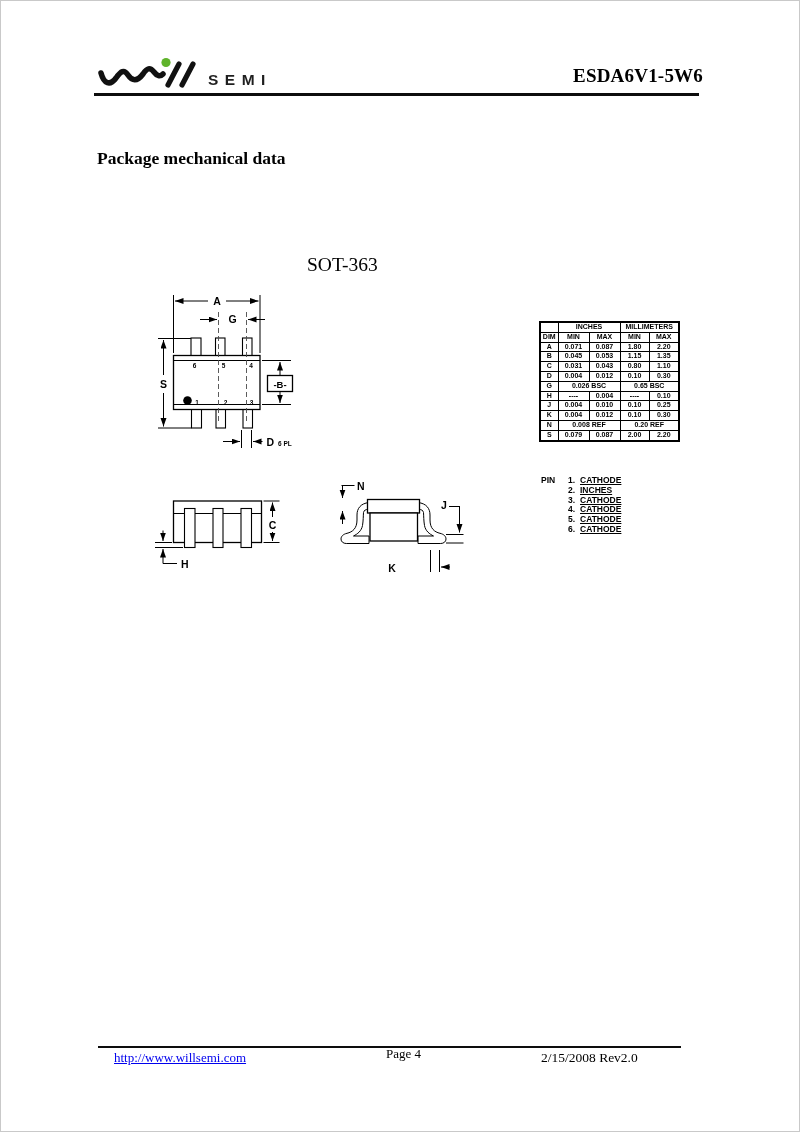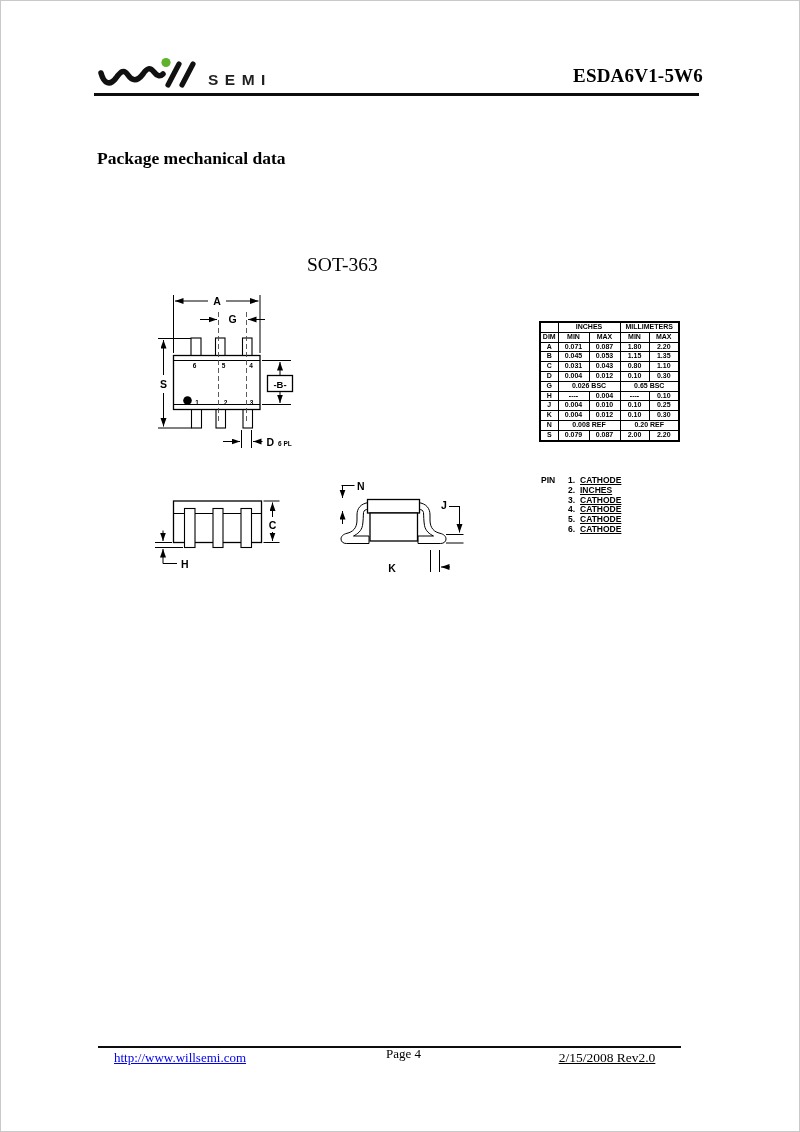--- a/index.html
+++ b/index.html
@@ -43,21 +43,21 @@
     font-family:"Liberation Sans", sans-serif; font-size:8.5px; font-weight:bold; line-height:9.8px;margin-top:39px;
   }
   .pin-row { display:flex; }
   .pin-prefix { width:21px; }
   .pin-num { width:13px; text-align:right; }
   .pin-name { margin-left:5px;text-decoration:underline; }
 
   .ftr-rule { position:absolute; left:97px; top:1045px; width:583px; height:2px; background:#0d0d0d; }
   .ftr-url { position:absolute; left:113px; top:1049px; font-size:13px; }
   .ftr-page { position:absolute; left:385px; top:1045px; font-size:13px; }
-  .ftr-rev { position:absolute; left:540px; top:1049px; width:132px; text-align:center; font-size:13.5px;text-decoration:underline; }
+  .ftr-rev { position:absolute; left:540px; top:1049px; width:132px; text-align:left; font-size:13.5px; }
 </style>
 </head>
 <body>
 
 <div class="page">
 
   <svg class="logo-svg" width="195" height="38" viewBox="0 0 195 38">
     <path d="M 7 17 C 10 28, 16 30, 22 22 C 27 15, 30 13, 34 19 C 38 25, 43 26, 49 18 C 53 12, 56 11, 60 16 C 63 20, 66 21, 69 18" fill="none" stroke="#111" stroke-width="5.5" stroke-linecap="round"></path>
     <path d="M 74 29 L 85 8" fill="none" stroke="#111" stroke-width="5.2" stroke-linecap="round"></path>
     <path d="M 88 29 L 99 8" fill="none" stroke="#111" stroke-width="5.2" stroke-linecap="round"></path>

